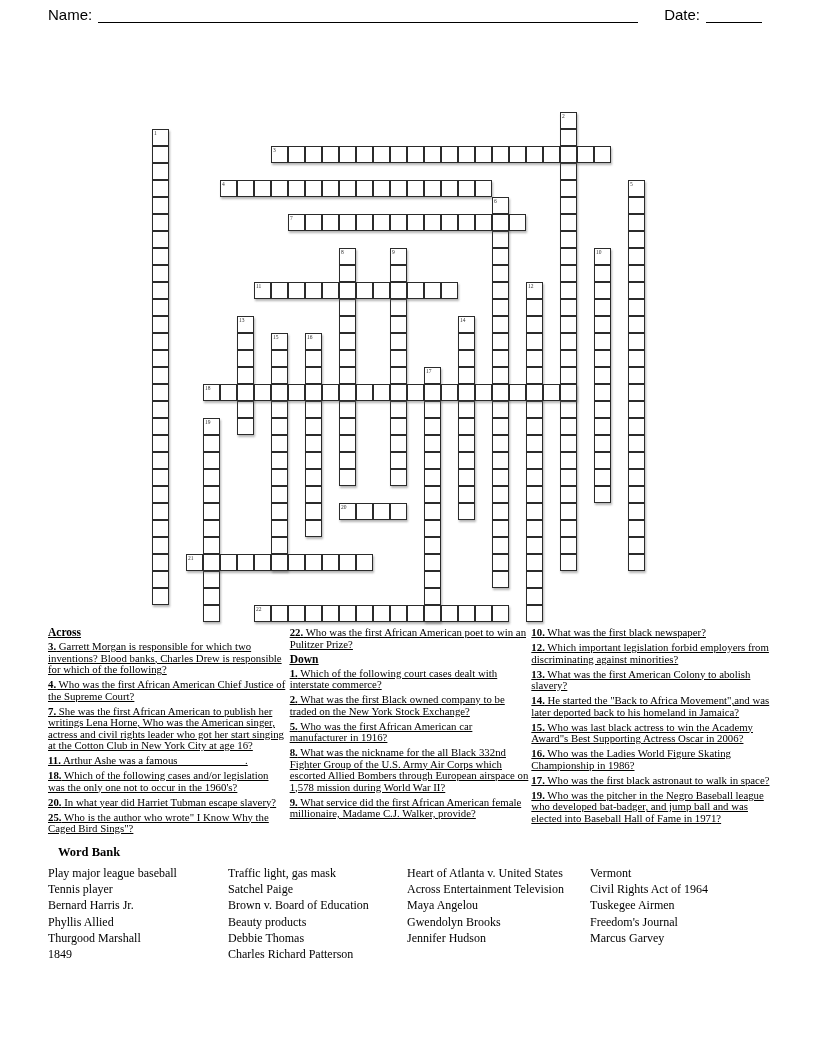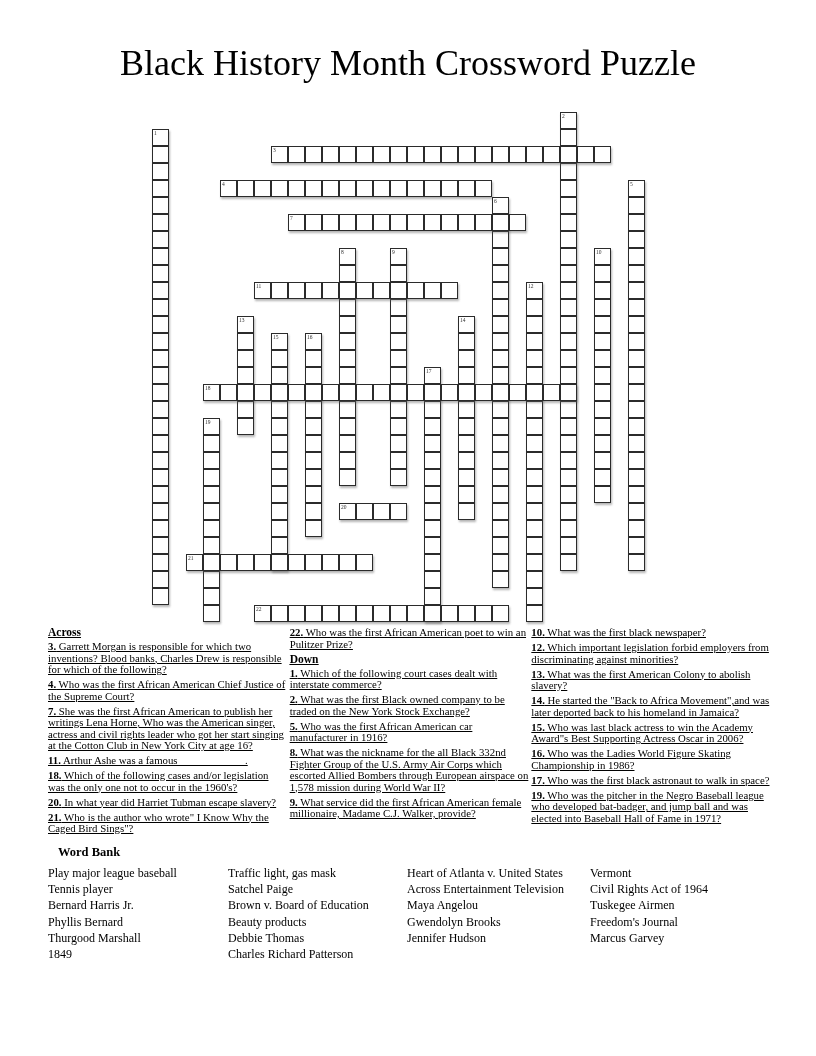--- a/index.html
+++ b/index.html
@@ -56,22 +56,27 @@
     font-weight:bold; font-size:12.5px; margin:0 0 5px 10px;
   }
   .wb-cols { display:grid; grid-template-columns:180px 179px 183px 1fr; }
   .wb-item { font-size:12px; line-height:16.2px; }
 </style>
 </head>
 <body>
 
 <div class="page">
 
-
-  <h1 class="title">Black History Month Crossword Puzzle</h1>
+  <div class="topline">
+    <span>Name:</span>
+    <span class="fill-line"></span>
+    <span class="date-label">Date:</span>
+    <span class="date-line"></span>
+  </div>
+
 
   <div class="grid">
       <div class="word down" style="left: 152px; top: 129px;">
         <div class="cell">
           <span class="cellnum">1</span>
         </div>
         <div class="cell"></div>
         <div class="cell"></div>
         <div class="cell"></div>
         <div class="cell"></div>
@@ -509,21 +514,21 @@
 
   <div class="clues">
     <div class="clue-col">
         <div class="clue-heading">Across</div>
         <p class="clue"><b>3.</b> Garrett Morgan is responsible for which two inventions? Blood banks, Charles Drew is responsible for which of the following?</p>
         <p class="clue"><b>4.</b> Who was the first African American Chief Justice of the Supreme Court?</p>
         <p class="clue"><b>7.</b> She was the first African American to publish her writings Lena Horne, Who was the American singer, actress and civil rights leader who got her start singing at the Cotton Club in New York City at age 16?</p>
         <p class="clue"><b>11.</b> Arthur Ashe was a famous ____________.</p>
         <p class="clue"><b>18.</b> Which of the following cases and/or legislation was the only one not to occur in the 1960's?</p>
         <p class="clue"><b>20.</b> In what year did Harriet Tubman escape slavery?</p>
-        <p class="clue"><b>21.</b> Who is the author who wrote" I Know Why the Caged Bird Sings"?</p>
+        <p class="clue"><b>25.</b> Who is the author who wrote" I Know Why the Caged Bird Sings"?</p>
       </div>
     <div class="clue-col">
         <p class="clue"><b>22.</b> Who was the first African American poet to win an Pulitzer Prize?</p>
         <div class="clue-heading">Down</div>
         <p class="clue"><b>1.</b> Which of the following court cases dealt with interstate commerce?</p>
         <p class="clue"><b>2.</b> What was the first Black owned company to be traded on the New York Stock Exchange?</p>
         <p class="clue"><b>5.</b> Who was the first African American car manufacturer in 1916?</p>
         <p class="clue"><b>8.</b> What was the nickname for the all Black 332nd Fighter Group of the U.S. Army Air Corps which escorted Allied Bombers through European airspace on 1,578 mission during World War II?</p>
         <p class="clue"><b>9.</b> What service did the first African American female millionaire, Madame C.J. Walker, provide?</p>
       </div>
@@ -539,21 +544,21 @@
       </div>
   </div>
 
   <div class="wordbank">
     <div class="wb-heading">Word Bank</div>
     <div class="wb-cols">
         <div>
           <div class="wb-item">Play major league baseball</div>
           <div class="wb-item">Tennis player</div>
           <div class="wb-item">Bernard Harris Jr.</div>
-          <div class="wb-item">Phyllis Bernard</div>
+          <div class="wb-item">Phyllis Allied</div>
           <div class="wb-item">Thurgood Marshall</div>
           <div class="wb-item">1849</div>
         </div>
         <div>
           <div class="wb-item">Traffic light, gas mask</div>
           <div class="wb-item">Satchel Paige</div>
           <div class="wb-item">Brown v. Board of Education</div>
           <div class="wb-item">Beauty products</div>
           <div class="wb-item">Debbie Thomas</div>
           <div class="wb-item">Charles Richard Patterson</div>

